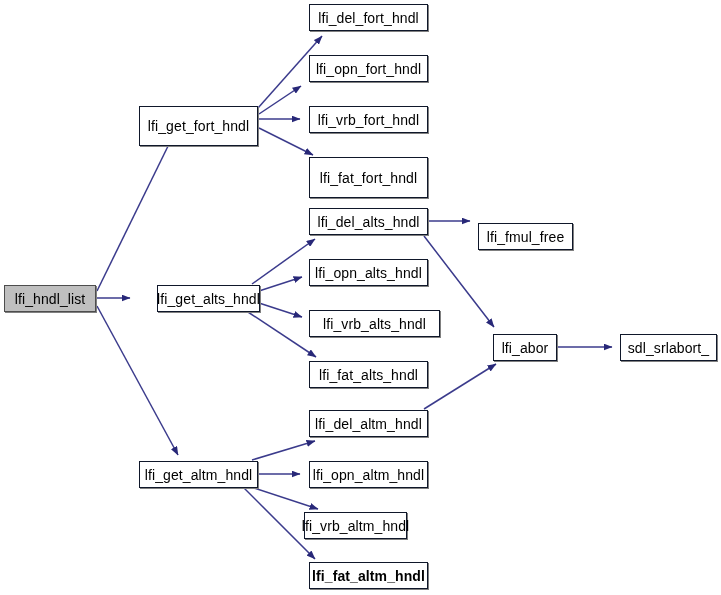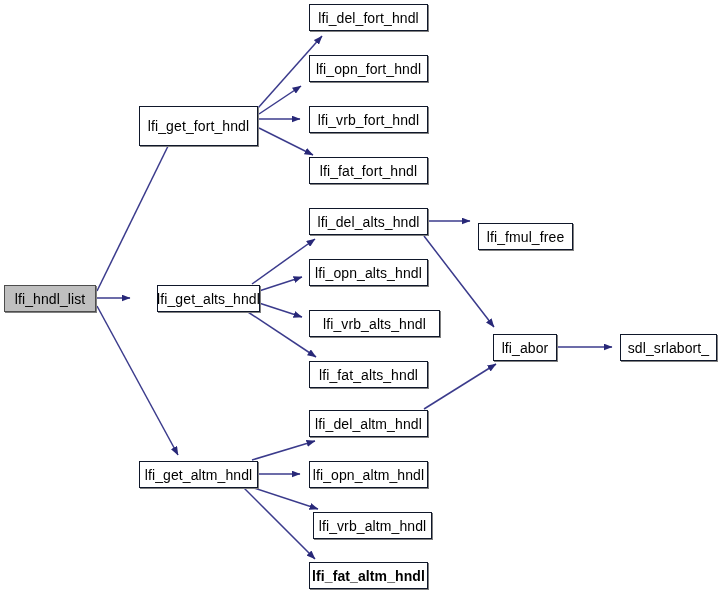--- a/index.html
+++ b/index.html
@@ -95,42 +95,42 @@
       </div>
       <div class="node" style="left: 309px; top: 4px; width: 119px; height: 27px;">
         <span class="node-label">lfi_del_fort_hndl</span>
       </div>
       <div class="node" style="left: 309px; top: 55px; width: 119px; height: 27px;">
         <span class="node-label">lfi_opn_fort_hndl</span>
       </div>
       <div class="node" style="left: 309px; top: 106px; width: 119px; height: 27px; align-items: center;">
         <span class="node-label">lfi_vrb_fort_hndl</span>
       </div>
-      <div class="node" style="left: 309px; top: 157px; width: 119px; height: 27px;">
+      <div class="node" style="left: 309px; top: 157px; width: 119px; height: 41px;">
         <span class="node-label">lfi_fat_fort_hndl</span>
       </div>
       <div class="node" style="left: 309px; top: 208px; width: 119px; height: 27px;">
         <span class="node-label">lfi_del_alts_hndl</span>
       </div>
       <div class="node" style="left: 309px; top: 259px; width: 119px; height: 27px;">
         <span class="node-label">lfi_opn_alts_hndl</span>
       </div>
       <div class="node" style="left: 309px; top: 310px; width: 131px; height: 27px;">
         <span class="node-label">lfi_vrb_alts_hndl</span>
       </div>
       <div class="node" style="left: 309px; top: 361px; width: 119px; height: 27px;">
         <span class="node-label">lfi_fat_alts_hndl</span>
       </div>
       <div class="node" style="left: 309px; top: 410px; width: 119px; height: 27px;">
         <span class="node-label">lfi_del_altm_hndl</span>
       </div>
       <div class="node" style="left: 309px; top: 461px; width: 119px; height: 27px;">
         <span class="node-label">lfi_opn_altm_hndl</span>
       </div>
-      <div class="node" style="left: 313px; top: 512px; width: 119px; height: 27px;">
+      <div class="node" style="left: 304px; top: 512px; width: 103px; height: 27px;">
         <span class="node-label">lfi_vrb_altm_hndl</span>
       </div>
       <div class="node" style="left: 309px; top: 562px; width: 119px; height: 27px; font-weight: bold;">
         <span class="node-label">lfi_fat_altm_hndl</span>
       </div>
       <div class="node" style="left: 478px; top: 223px; width: 95px; height: 27px;">
         <span class="node-label">lfi_fmul_free</span>
       </div>
       <div class="node" style="left: 493px; top: 334px; width: 64px; height: 27px;">
         <span class="node-label">lfi_abor</span>

